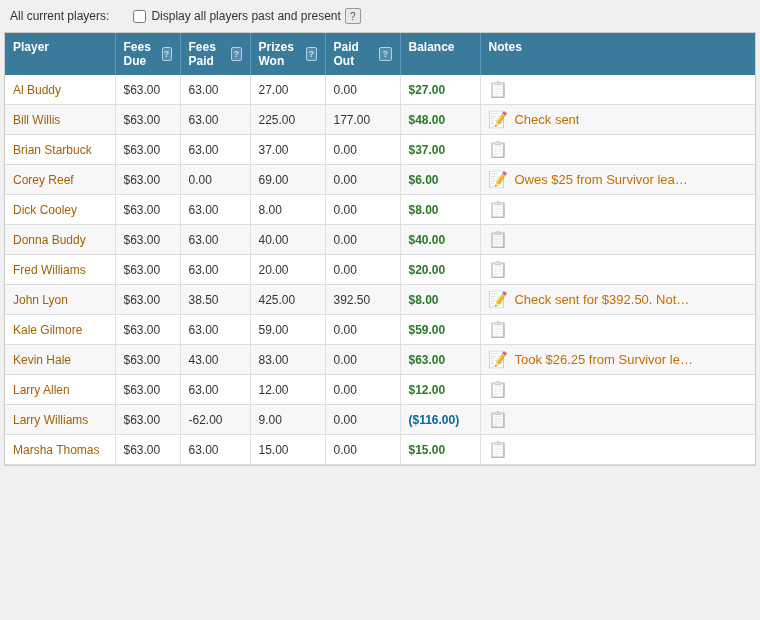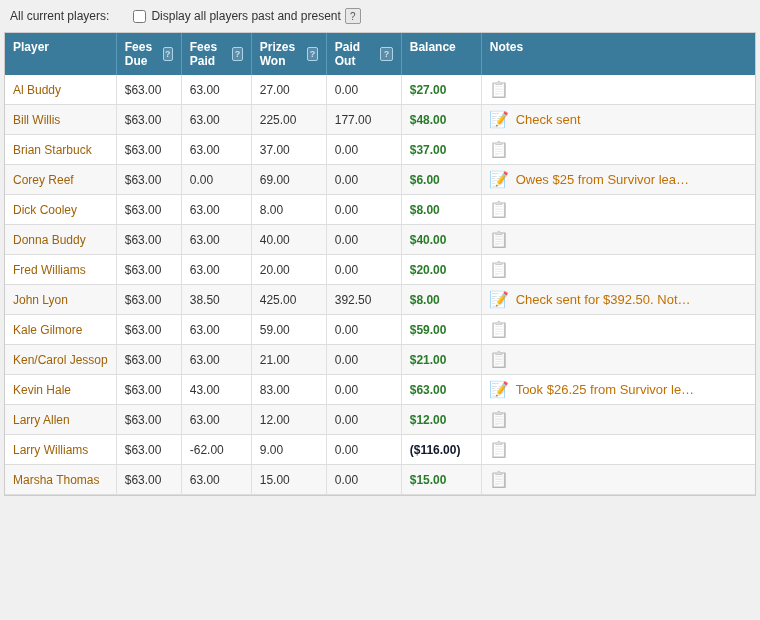--- a/index.html
+++ b/index.html
@@ -104,21 +104,21 @@
     .fees-due {
       color: #333;
       white-space: nowrap;
     }
     .balance-positive {
       color: #2a7a2a;
       font-weight: bold;
       margin-top: 40px;
     }
     .balance-negative {
-      color: #0f172a;
+      color: #0369a1;
       font-weight: bold;
     }
     .note-cell {
       display: flex;
       align-items: center;
       gap: 6px;
       white-space: nowrap;
       overflow: hidden;
     }
     .note-text {
@@ -318,33 +318,20 @@
           <td class="col-prizes">59.00</td>
           <td class="col-paid-out">0.00</td>
           <td class="col-balance balance-positive">$59.00</td>
           <td class="col-notes">
             <div class="note-cell">
               <span class="icon-note icon-note-plain" style="filter: grayscale(1) opacity(0.5);">📋</span>
             </div>
           </td>
         </tr>
         <tr>
-          <td class="col-player"><span class="player-name">Ken/Carol Jessop</span></td>
-          <td class="col-fees-due fees-due">$63.00</td>
-          <td class="col-fees-paid">63.00</td>
-          <td class="col-prizes">21.00</td>
-          <td class="col-paid-out">0.00</td>
-          <td class="col-balance balance-positive">$21.00</td>
-          <td class="col-notes">
-            <div class="note-cell">
-              <span class="icon-note icon-note-plain" style="filter: grayscale(1) opacity(0.5);">📋</span>
-            </div>
-          </td>
-        </tr>
-        <tr>
           <td class="col-player"><span class="player-name">Kevin Hale</span></td>
           <td class="col-fees-due fees-due">$63.00</td>
           <td class="col-fees-paid">43.00</td>
           <td class="col-prizes">83.00</td>
           <td class="col-paid-out">0.00</td>
           <td class="col-balance balance-positive">$63.00</td>
           <td class="col-notes">
             <div class="note-cell">
               <span class="icon-note icon-note-filled">📝</span>
               <span class="note-text">Took $26.25 from Survivor league to cove...</span>

